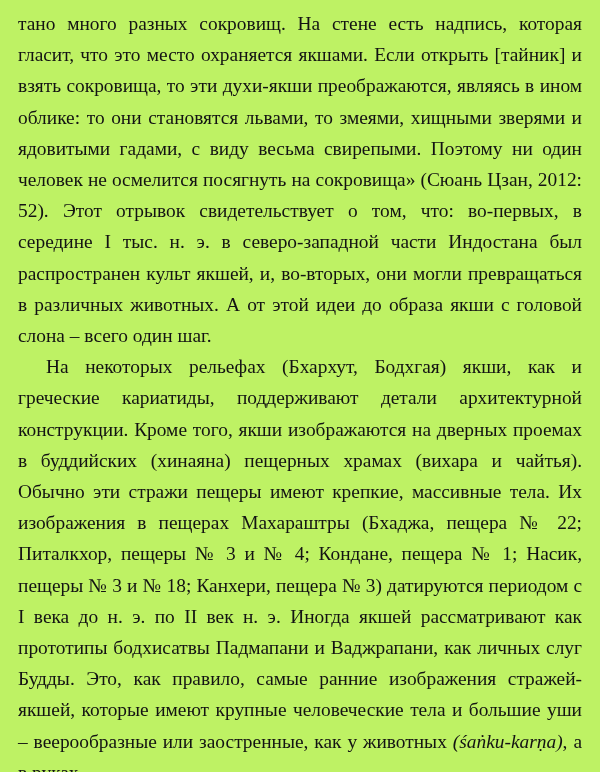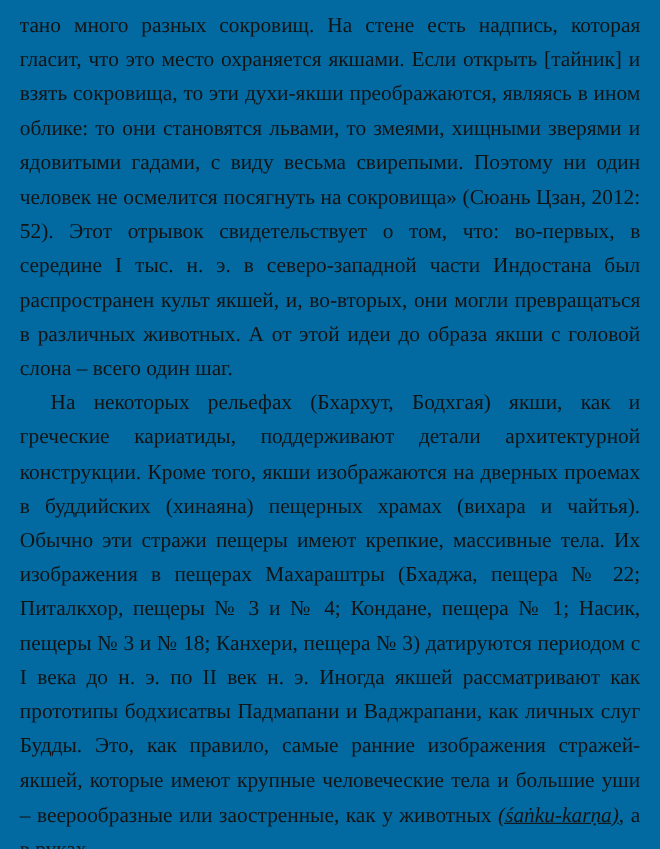--- a/index.html
+++ b/index.html
@@ -12,42 +12,41 @@
     height: 772px;
     overflow: hidden;
     font-family: "Liberation Serif", "DejaVu Serif", serif;
     color: #1b1b1b;
   }
   .page {
     width: 600px;
     height: 772px;
     box-sizing: border-box;
     padding: 8px 18px 0 18px;
-    background: #0369a1;
+    background: #bef264;
   }
   .body-text {
     font-size: 19.4px;
     line-height: 31.2px;
     text-align: justify;
     text-justify: inter-word;
     hyphens: manual;
     color: #131313;
   }
   p.para {
     margin: 0;
   }
   p.para + p.para {
     margin-top: 0;
   }
   .indent {
     text-indent: 28px;
   }
   .ital {
     font-style: italic;
-    text-decoration: underline;
   }
 </style>
 </head>
 <body>
 
 <div class="page">
   <div class="body-text">
     <p class="para"><span>тано много разных сокровищ. На стене есть надпись, которая гласит, что это место охраняется якшами. Если открыть [тайник] и взять сокровища, то эти духи-якши преображаются, являясь в ином облике: то они становятся львами, то змеями, хищными зверями и ядовитыми гадами, с виду весьма свирепыми. Поэтому ни один человек не осмелится посягнуть на сокровища» (Сюань Цзан, 2012: 52). Этот отрывок свидетельствует о том, что: во-первых, в середине I тыс. н. э. в северо-западной части Индостана был распространен культ якшей, и, во-вторых, они могли превращаться в различных животных. А от этой идеи до образа якши с головой слона – всего один шаг.</span></p>
     <p class="para indent"><span>На некоторых рельефах (Бхархут, Бодхгая) якши, как и греческие кариатиды, поддерживают детали архитектурной конструкции. Кроме того, якши изображаются на дверных проемах в буддийских (хинаяна) пещерных храмах (вихара и чайтья). Обычно эти стражи пещеры имеют крепкие, массивные тела. Их изображения в пещерах Махараштры (Бхаджа, пещера № 22; Питалкхор, пещеры № 3 и № 4; Кондане, пещера № 1; Насик, пещеры № 3 и № 18; Канхери, пещера № 3) датируются периодом с I века до н. э. по II век н. э. Иногда якшей рассматривают как прототипы бодхисатвы Падмапани и Ваджрапани, как личных слуг Будды. Это, как правило, самые ранние изображения стражей-якшей, которые имеют крупные человеческие тела и большие уши – веерообразные или заостренные, как у животных </span><span class="ital">(śaṅku-karṇa)</span><span>, а в руках</span></p>
   </div>

